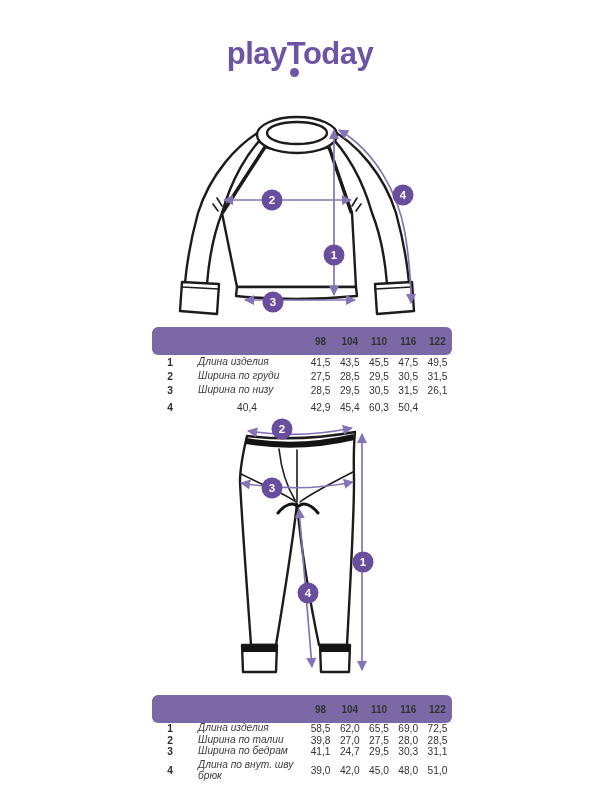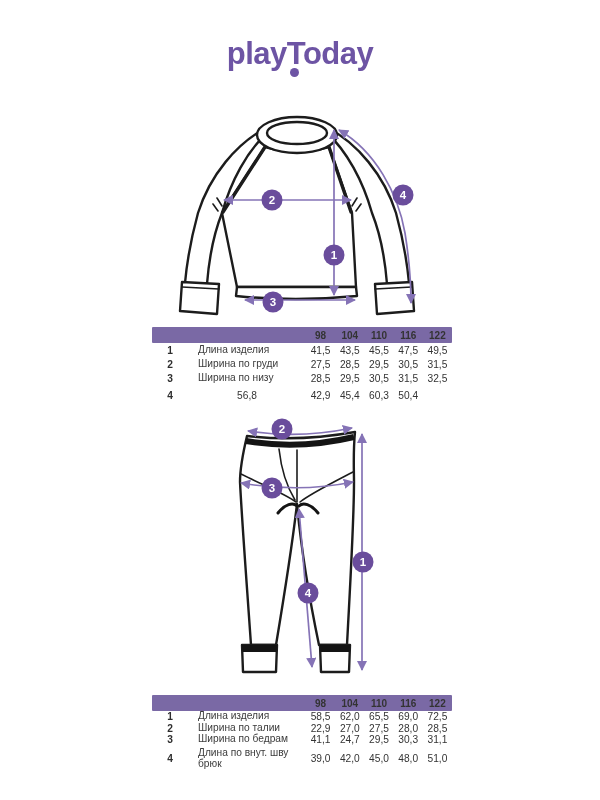--- a/index.html
+++ b/index.html
@@ -16,27 +16,27 @@
   .outline{fill:#ffffff;stroke:#1c1c1c;stroke-width:2.4;stroke-linejoin:round;}
   .seam{fill:none;stroke:#1c1c1c;stroke-width:3.4;stroke-linecap:round;}
   .thin{fill:none;stroke:#1c1c1c;stroke-width:1.6;stroke-linecap:round;}
   .band{fill:#141414;stroke:none;}
   .arrow{fill:none;stroke:#8573b6;stroke-width:1.7;}
   .mcirc{fill:#6a4d9c;}
   .mnum{fill:#ffffff;font-size:11.5px;font-weight:bold;text-anchor:middle;
         font-family:"Liberation Sans",sans-serif;}
   
   .size-table{position:absolute;left:152px;width:300px;color:#3b3b3b;font-size:10.2px;}
-  .t-hdr{display:grid;grid-template-columns:36px 118px repeat(5,1fr);height:16px;
-        align-items:center;background:#7a69a5;border-radius:1px;color:#fff;
+  .t-hdr{display:grid;grid-template-columns:36px 118px repeat(5,1fr);height:28px;
+        align-items:center;background:#7a69a5;border-radius:6px;color:#fff;
         font-weight:bold;font-size:10px;}
   .t-row{display:grid;grid-template-columns:36px 118px repeat(5,1fr);align-items:center;}
   .h14 .t-row{height:14px;}
   .cell-num{text-align:center;font-weight:bold;color:#2e2e2e;}
-  .cell-label{padding-left:10px;line-height:10.8px;}
+  .cell-label{padding-left:10px;line-height:10.8px;font-style:italic;}
   .cell-val{text-align:center;color:#333;}
   .mt3{margin-top:3px;}
   .r11{height:11.5px;}
   .r26{height:26px;}
 </style>
 </head>
 <body>
 
 <div class="page">
 
@@ -120,25 +120,25 @@
       <div class="cell-val">30,5</div>
       <div class="cell-val">31,5</div>
     </div>
     <div class="t-row">
       <div class="cell-num">3</div>
       <div class="cell-label">Ширина по низу</div>
       <div class="cell-val">28,5</div>
       <div class="cell-val">29,5</div>
       <div class="cell-val">30,5</div>
       <div class="cell-val">31,5</div>
-      <div class="cell-val">32,5</div>
+      <div class="cell-val">26,1</div>
     </div>
     <div class="t-row mt3">
       <div class="cell-num">4</div>
-      <div class="cell-val">56,8</div>
+      <div class="cell-val">40,4</div>
       <div class="cell-val">42,9</div>
       <div class="cell-val">45,4</div>
       <div class="cell-val">60,3</div>
       <div class="cell-val">50,4</div>
     </div>
   </div>
 
   <svg class="pants-svg" width="240" height="270" viewBox="0 0 240 270">
     <defs>
       <marker id="ahp" viewBox="0 0 7 7" refX="6.3" refY="3.5" markerWidth="6" markerHeight="6" orient="auto-start-reverse">
@@ -202,21 +202,21 @@
       <div class="cell-label">Длина изделия</div>
       <div class="cell-val">58,5</div>
       <div class="cell-val">62,0</div>
       <div class="cell-val">65,5</div>
       <div class="cell-val">69,0</div>
       <div class="cell-val">72,5</div>
     </div>
     <div class="t-row r11">
       <div class="cell-num">2</div>
       <div class="cell-label">Ширина по талии</div>
-      <div class="cell-val">22,9</div>
+      <div class="cell-val">39,8</div>
       <div class="cell-val">27,0</div>
       <div class="cell-val">27,5</div>
       <div class="cell-val">28,0</div>
       <div class="cell-val">28,5</div>
     </div>
     <div class="t-row r11">
       <div class="cell-num">3</div>
       <div class="cell-label">Ширина по бедрам</div>
       <div class="cell-val">41,1</div>
       <div class="cell-val">24,7</div>

